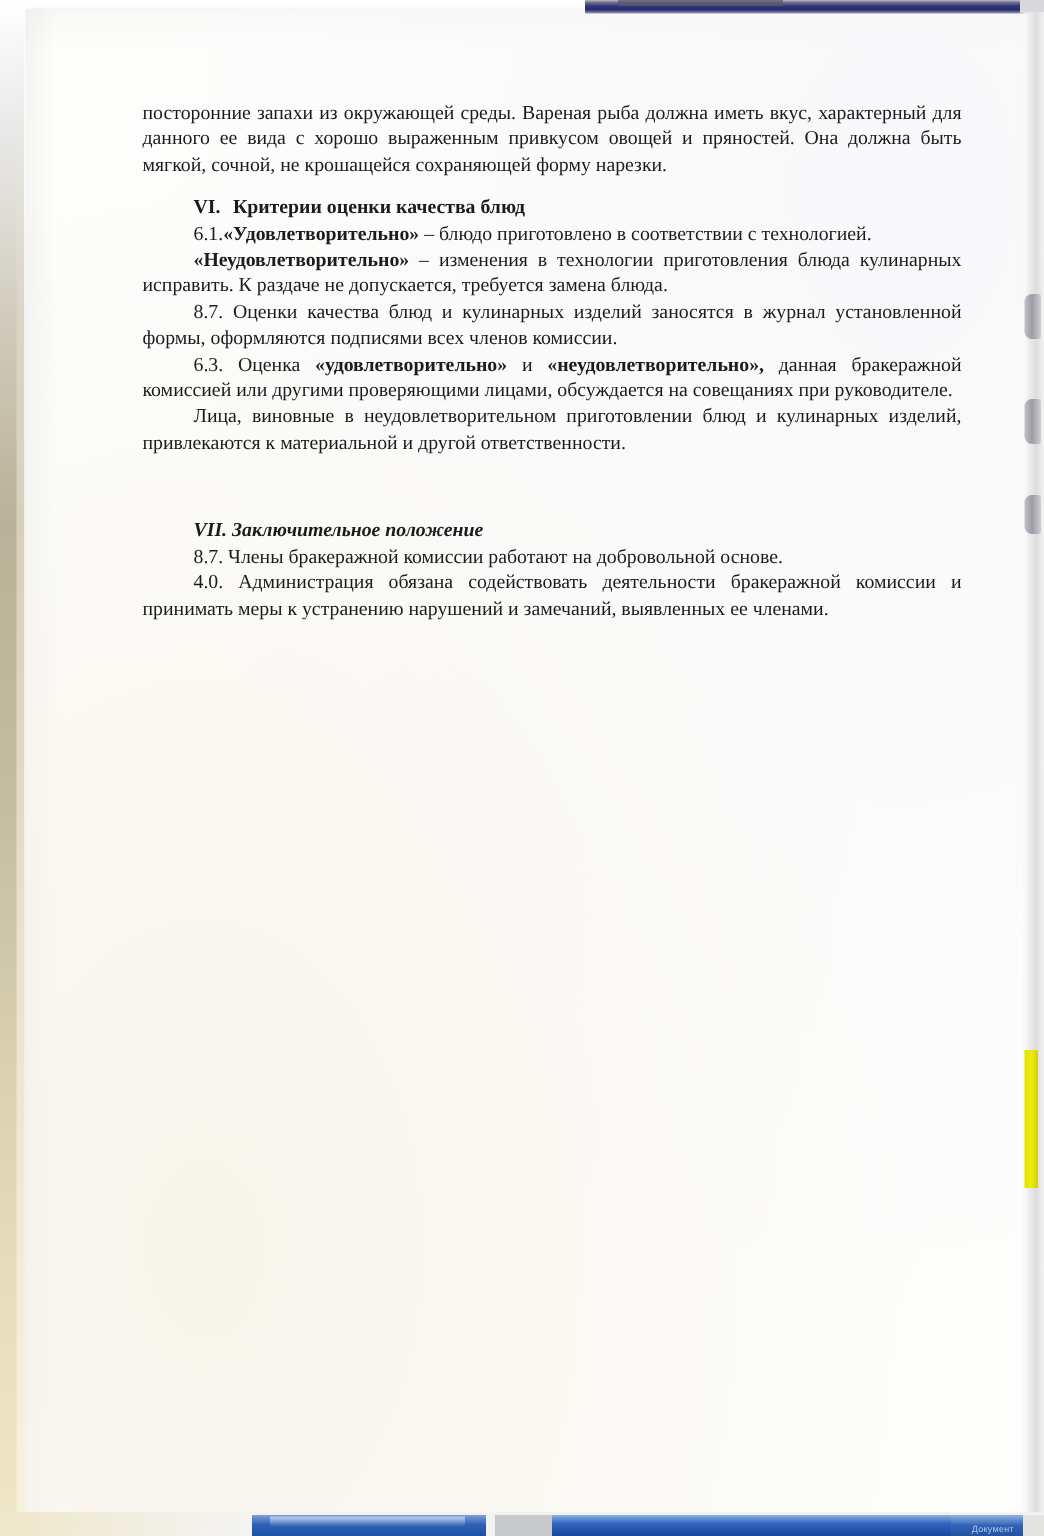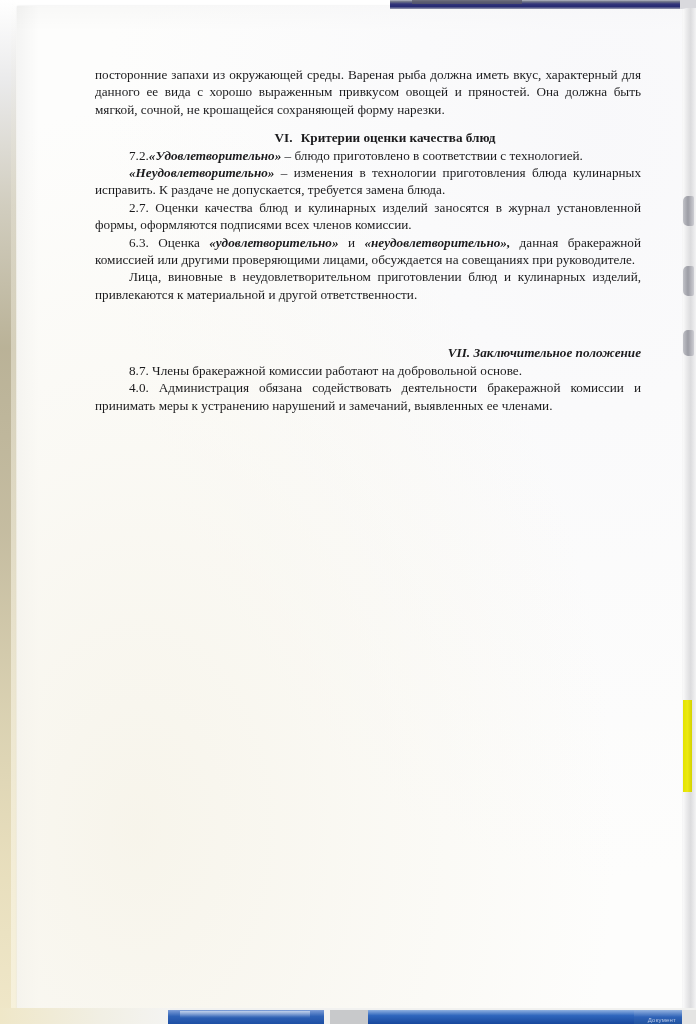--- a/index.html
+++ b/index.html
@@ -192,35 +192,34 @@
   .doc-body p {
     margin: 0;
   }
 
   .para-indent {
     text-indent: 34px;
   }
 
   .heading {
     font-weight: bold;
-    text-align: center;
+    text-align: left;
     text-indent: 34px;
   }
   .heading.h-vi .num-gap { padding-right: 5px; }
 
   .heading-italic {
     font-weight: bold;
     font-style: italic;
-    text-align: right;
+    text-align: left;
     text-indent: 34px;
   }
 
   .term {
     font-weight: bold;
-    font-style: italic;
   }
 
   .gap-lg { height: 11px; }
   .gap-xl { height: 41px; }
 
   
   .scan-grain {
     position: absolute;
     inset: 0;
     pointer-events: none;
@@ -267,25 +266,25 @@
   </div>
 
   <div class="doc-body">
 
     <p>посторонние запахи из окружающей среды. Вареная рыба должна иметь вкус, характерный для данного ее вида с хорошо выраженным привкусом овощей и пряностей. Она должна быть мягкой, сочной, не крошащейся сохраняющей форму нарезки.</p>
 
     <div class="gap-lg"></div>
 
     <p class="heading h-vi"><span class="num-gap">VI.</span> <span>Критерии оценки качества блюд</span></p>
 
-    <p><span style="display:inline-block;width:34px;"></span><span>7.2.</span><span class="term">«Удовлетворительно»</span><span> – блюдо приготовлено в соответствии с технологией.</span></p>
+    <p><span style="display:inline-block;width:34px;"></span><span>6.1.</span><span class="term">«Удовлетворительно»</span><span> – блюдо приготовлено в соответствии с технологией.</span></p>
 
     <p><span style="display:inline-block;width:34px;"></span><span class="term">«Неудовлетворительно»</span><span> – изменения в технологии приготовления блюда кулинарных исправить. К раздаче не допускается, требуется замена блюда.</span></p>
 
-    <p class="para-indent">2.7. Оценки качества блюд и кулинарных изделий заносятся в журнал установленной формы, оформляются подписями всех членов комиссии.</p>
+    <p class="para-indent">8.7. Оценки качества блюд и кулинарных изделий заносятся в журнал установленной формы, оформляются подписями всех членов комиссии.</p>
 
     <p><span style="display:inline-block;width:34px;"></span><span>6.3. Оценка </span><span class="term">«удовлетворительно»</span><span> и </span><span class="term">«неудовлетворительно»,</span><span> данная бракеражной комиссией или другими проверяющими лицами, обсуждается на совещаниях при руководителе.</span></p>
 
     <p class="para-indent">Лица, виновные в неудовлетворительном приготовлении блюд и кулинарных изделий, привлекаются к материальной и другой ответственности.</p>
 
     <div class="gap-xl"></div>
 
     <p class="heading-italic">VII. Заключительное положение</p>
 
     <p class="para-indent">8.7. Члены бракеражной комиссии работают на добровольной основе.</p>

